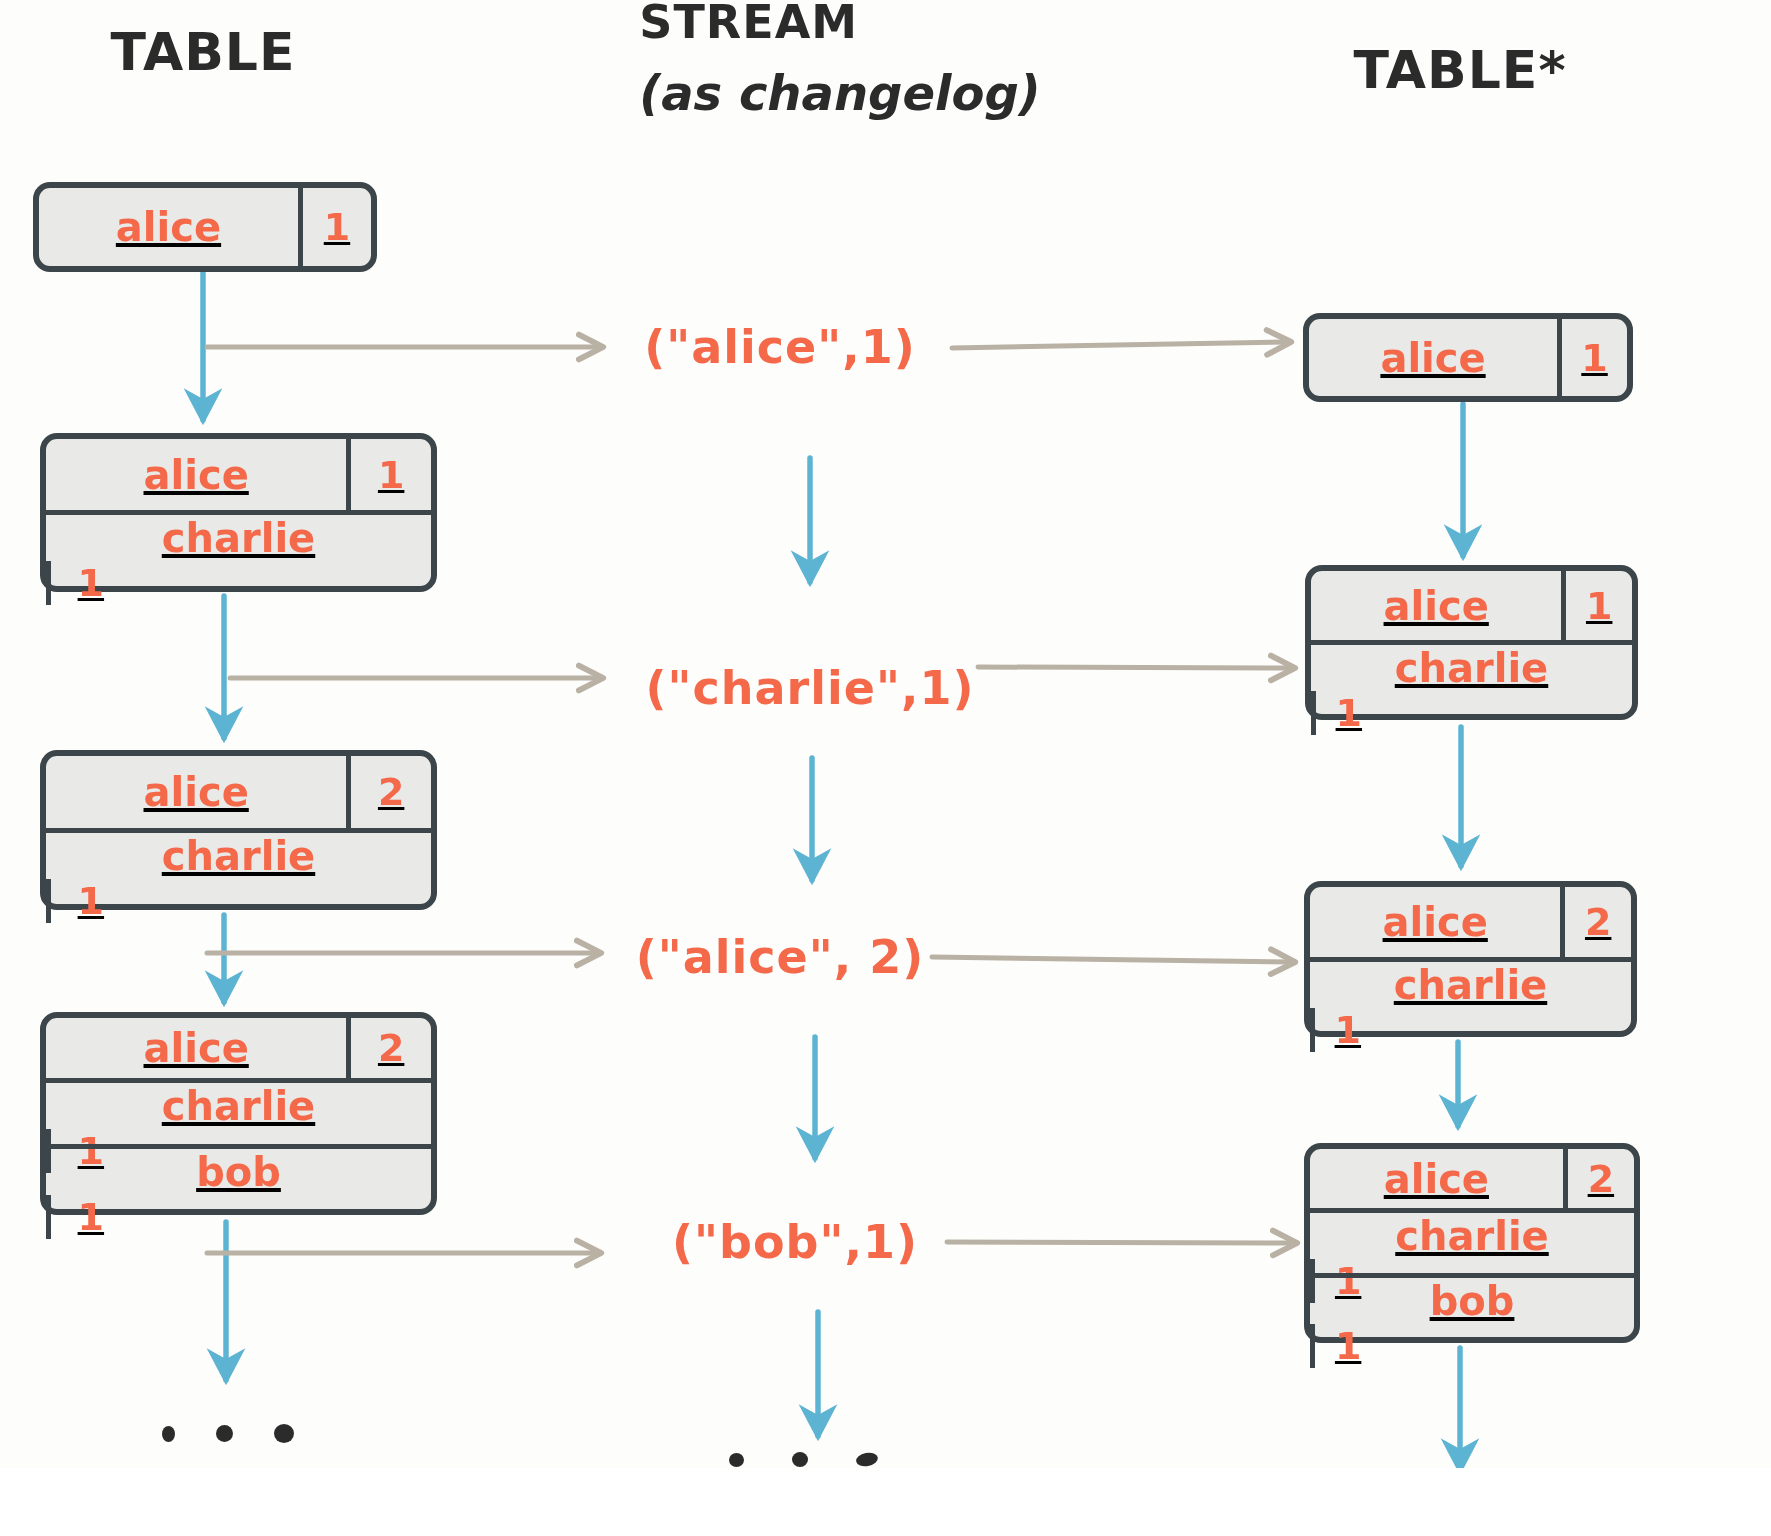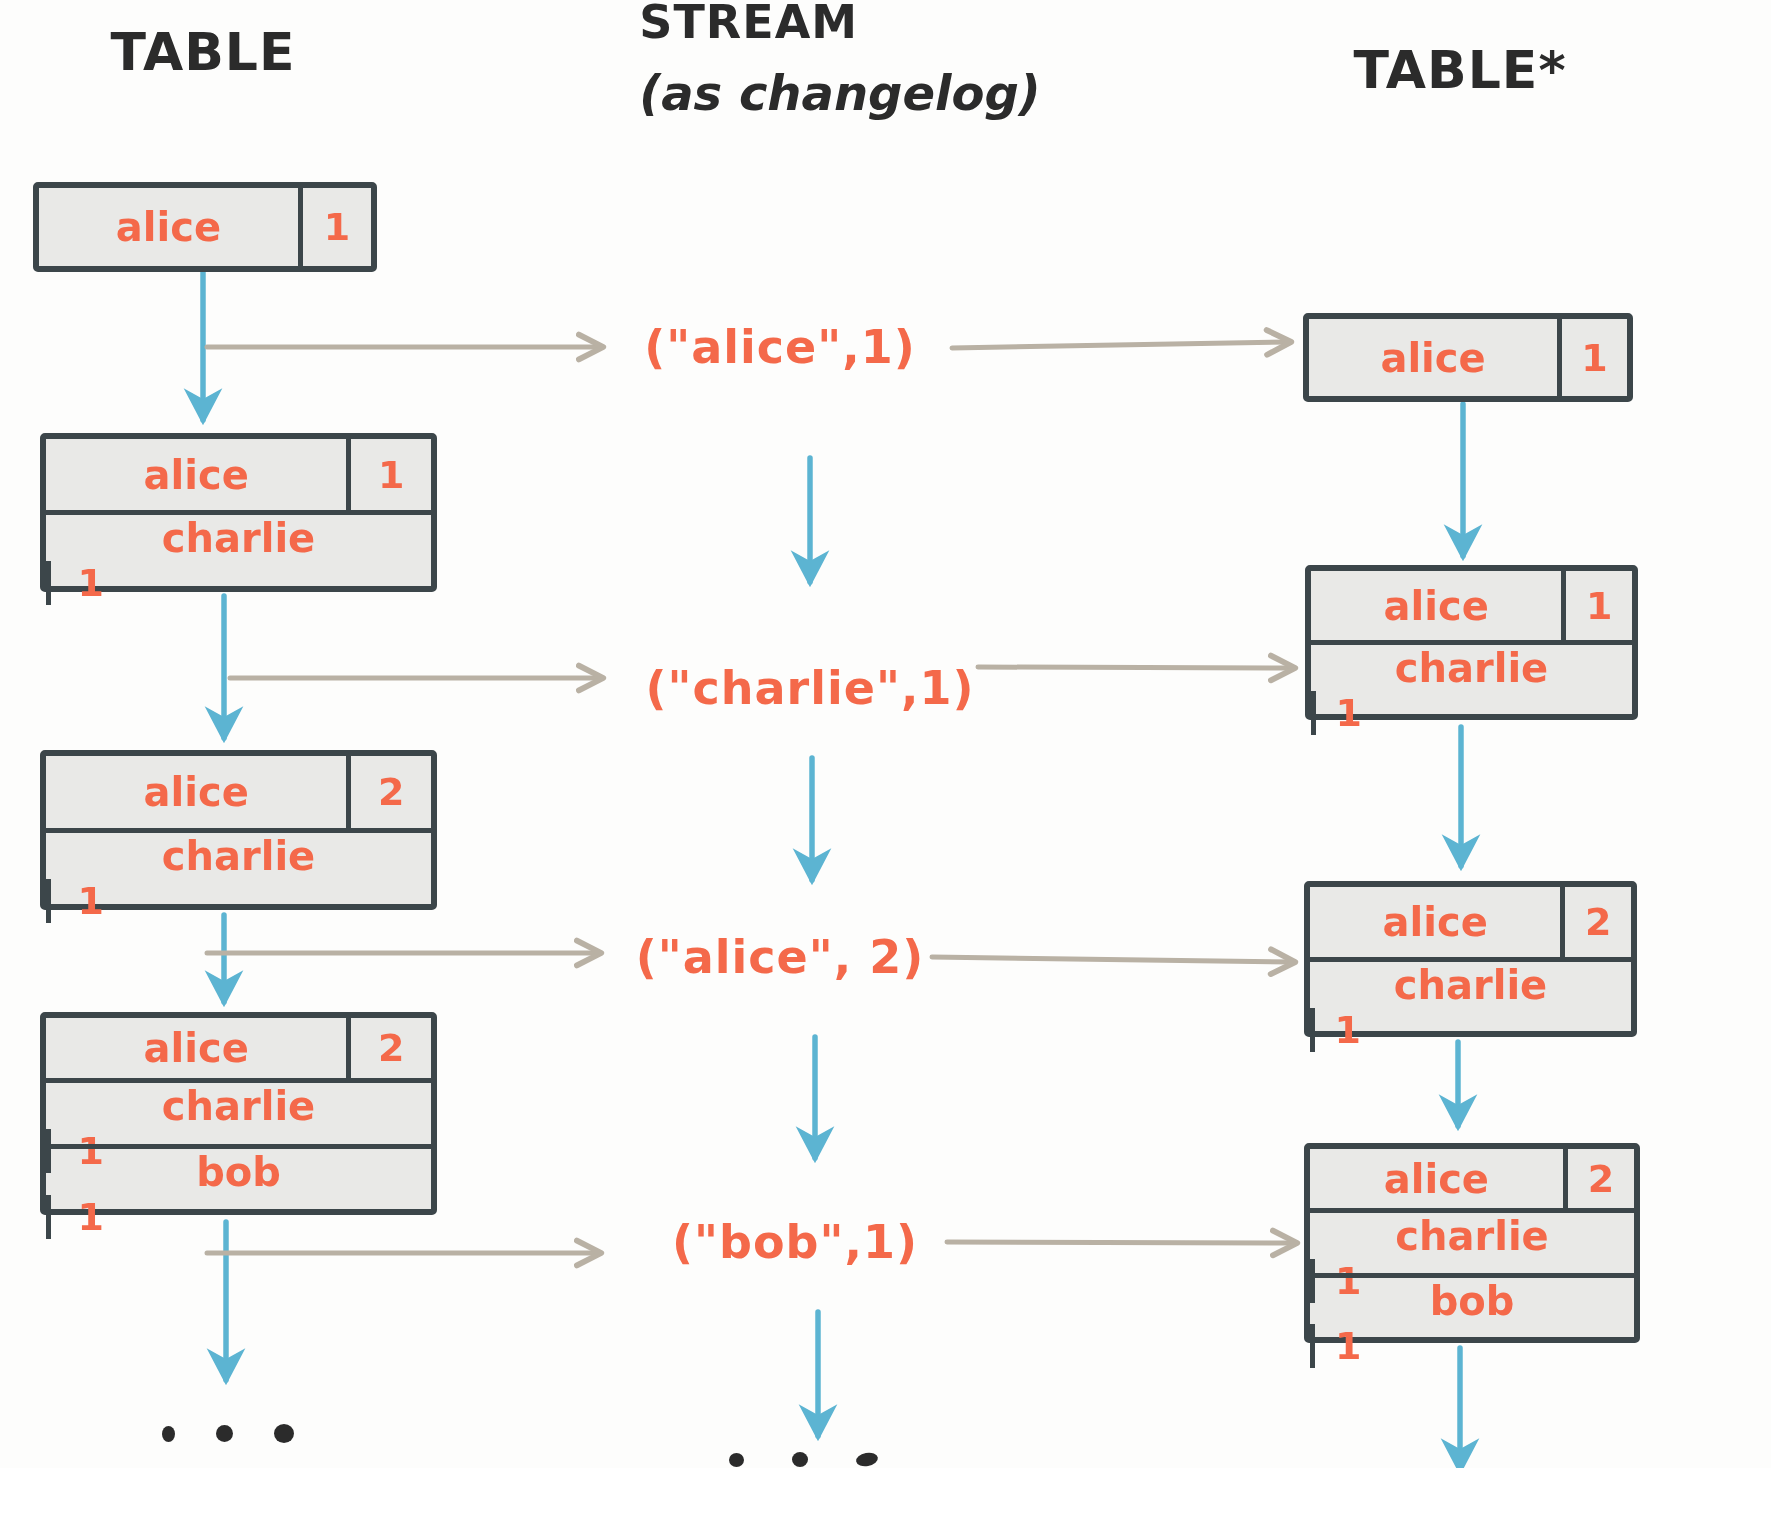--- a/index.html
+++ b/index.html
@@ -18,22 +18,22 @@
     color:var(--ink,#2b2b2b);font-weight:800;white-space:nowrap;
     letter-spacing:1px;
   }
   .hdr-left,.hdr-right{font-size:52px;}
   .hdr-mid{font-size:46px;display:flex;align-items:baseline;gap:16px;flex-direction:column;}
   .hdr-note{font-size:48px;font-weight:600;font-style:italic;letter-spacing:0;}
   .tbl{
     position:absolute;box-sizing:border-box;
     background:var(--table-fill,#e9e9e7);
     border:6px solid var(--table-border,#3c464a);
-    border-radius:5px;
-    display:flex;flex-direction:column;
+    border-radius:17px;
+    display:flex;flex-direction:column;text-decoration:underline;
   }
   .tbl .row{flex:1;display:flex;align-items:stretch;min-height:0;}
   .tbl .row + .row{border-top:5px solid var(--table-border,#3c464a);flex-direction:column;}
   .cell-k{
     flex:1;display:flex;align-items:center;justify-content:center;
     color:var(--orange,#f4694a);font-size:40px;font-weight:700;
   }
   .cell-v{
     width:22%;box-sizing:border-box;
     border-left:5px solid var(--table-border,#3c464a);

